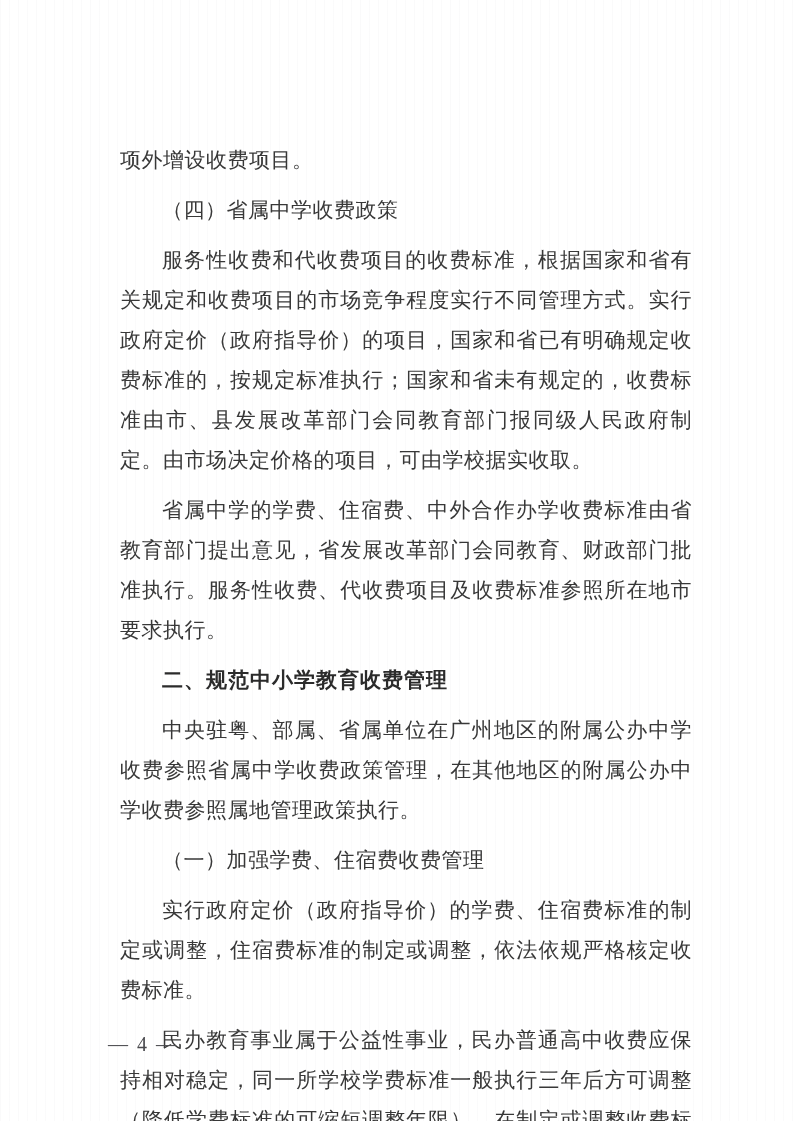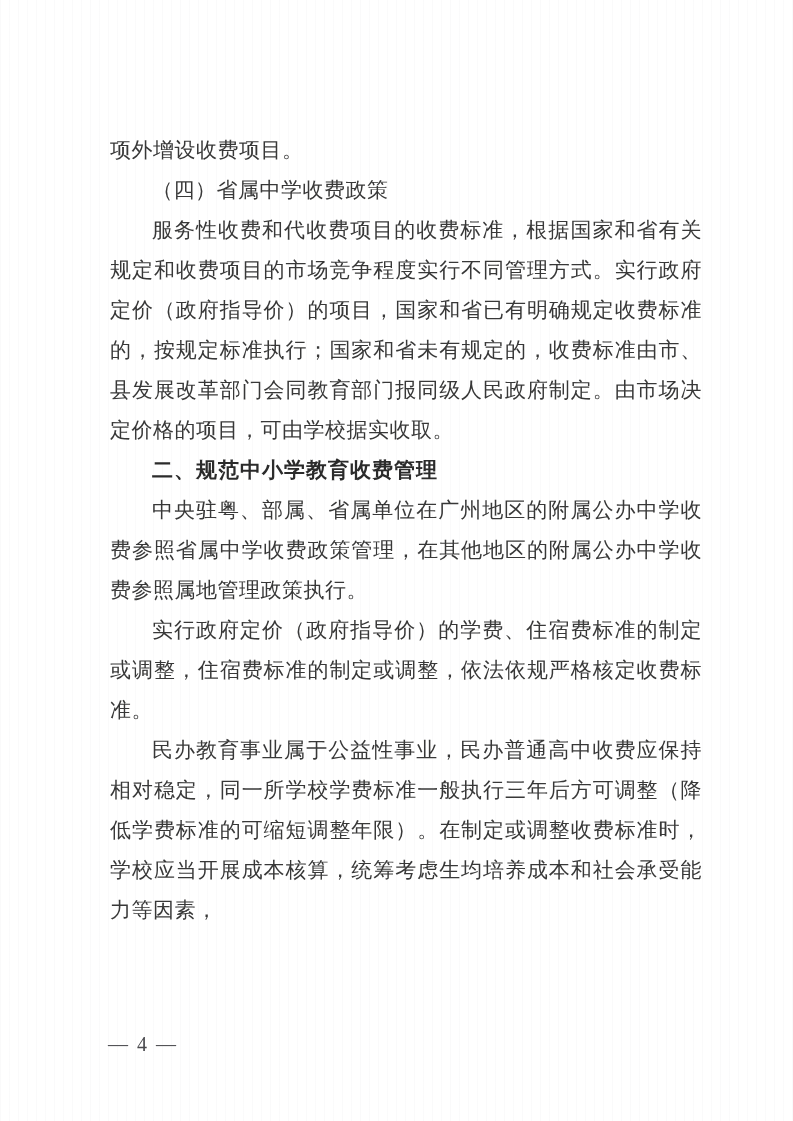--- a/index.html
+++ b/index.html
@@ -23,21 +23,21 @@
     font-family: "Liberation Serif", "DejaVu Serif", serif;
     color: #383838;
   }
   .content {
     position: absolute;
     left: 110px;
     top: 130px;
     width: 592px;
   }
   .para {
-    margin: 0;
+    margin: 10px;
     font-size: 21px;
     line-height: 40px;
     text-align: justify;
     text-justify: inter-character;
     letter-spacing: 0.5px;
     color: #383838;
   }
   .para.indent {
     text-indent: 2em;
   }
@@ -59,20 +59,22 @@
   }
 </style>
 </head>
 <body>
 
 <div class="page">
   <div class="content">
     <p class="para">项外增设收费项目。</p>
     <p class="para indent">（四）省属中学收费政策</p>
     <p class="para indent">服务性收费和代收费项目的收费标准，根据国家和省有关规定和收费项目的市场竞争程度实行不同管理方式。实行政府定价（政府指导价）的项目，国家和省已有明确规定收费标准的，按规定标准执行；国家和省未有规定的，收费标准由市、县发展改革部门会同教育部门报同级人民政府制定。由市场决定价格的项目，可由学校据实收取。</p>
+    <p class="para indent">省属中学的学费、住宿费、中外合作办学收费标准由省教育部门提出意见，省发展改革部门会同教育、财政部门批准执行。服务性收费、代收费项目及收费标准参照所在地市要求执行。</p>
     <p class="para indent section-heading">二、规范中小学教育收费管理</p>
     <p class="para indent">中央驻粤、部属、省属单位在广州地区的附属公办中学收费参照省属中学收费政策管理，在其他地区的附属公办中学收费参照属地管理政策执行。</p>
+    <p class="para indent">（一）加强学费、住宿费收费管理</p>
     <p class="para indent">实行政府定价（政府指导价）的学费、住宿费标准的制定或调整，住宿费标准的制定或调整，依法依规严格核定收费标准。</p>
     <p class="para indent">民办教育事业属于公益性事业，民办普通高中收费应保持相对稳定，同一所学校学费标准一般执行三年后方可调整（降低学费标准的可缩短调整年限）。在制定或调整收费标准时，学校应当开展成本核算，统筹考虑生均培养成本和社会承受能力等因素，</p>
   </div>
 
   <div class="footer-pagenum">— 4 —</div>
 </div>
 
 </body></html>

